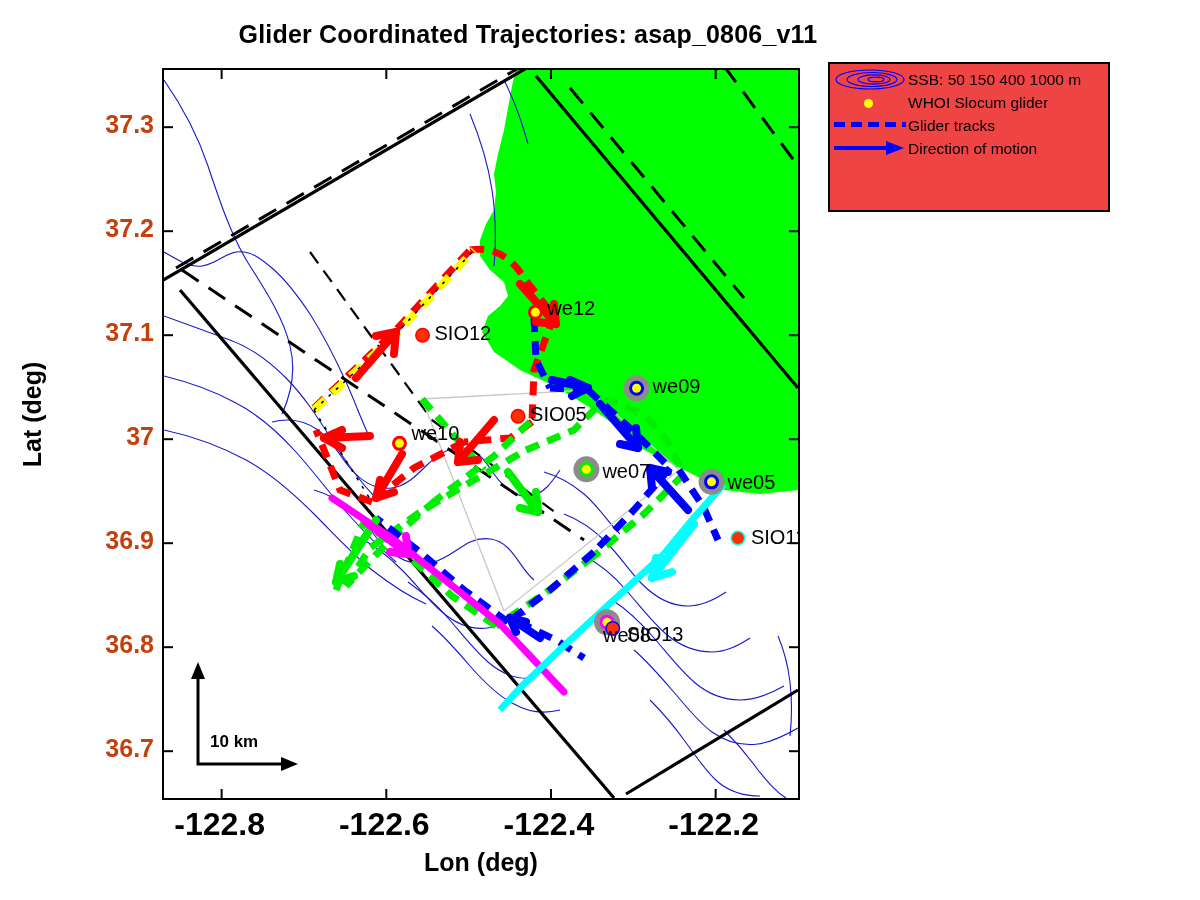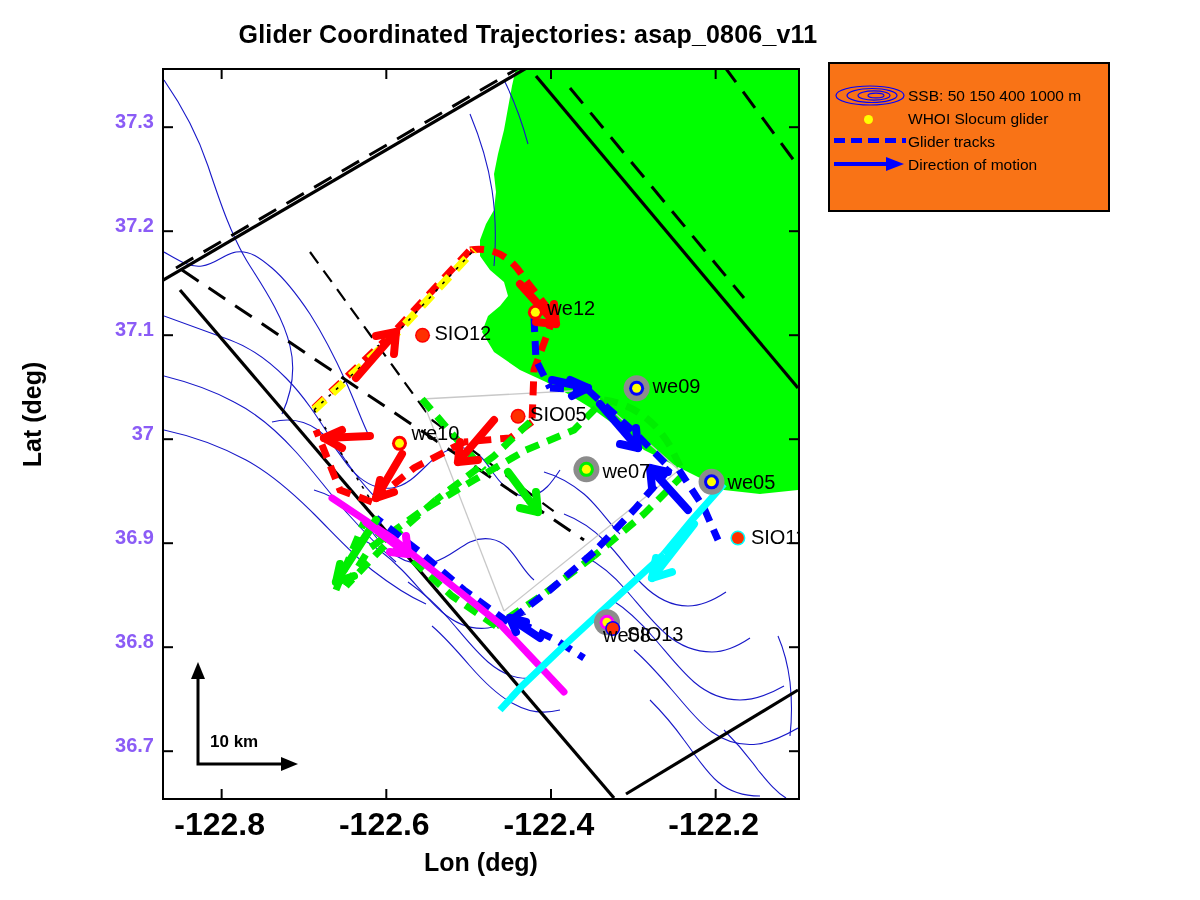--- a/index.html
+++ b/index.html
@@ -11,35 +11,35 @@
   
   #title{position:absolute;left:0;top:20px;width:960px;text-align:center;
          font-size:25px;font-weight:700;letter-spacing:.2px;color:#000;padding-left:48px;}
 
   
   #plotbox{position:absolute;left:162px;top:68px;width:638px;height:732px;
            border:2px solid #000;box-sizing:border-box;background:#fff;overflow:hidden;}
 
   
   .ytick{position:absolute;right:0;width:118px;text-align:right;
-         font-size:20px;font-weight:700;color:#8b5cf6;transform:translateY(-15px);}
+         font-size:25px;font-weight:700;color:#c2410c;transform:translateY(-15px);}
   #yticks{position:absolute;left:20px;top:68px;width:134px;height:732px;}
   #xticks{position:absolute;left:162px;top:806px;width:638px;height:40px;}
   .xtick{position:absolute;top:0;transform:translateX(-50%);
          font-size:32px;font-weight:700;color:#000;white-space:nowrap;}
 
   #ylabel{position:absolute;left:-78px;top:400px;width:220px;text-align:center;
           font-size:25px;font-weight:700;transform:rotate(-90deg);transform-origin:50% 50%;}
   #xlabel{position:absolute;left:162px;top:848px;width:638px;text-align:center;
           font-size:25px;font-weight:700;}
 
   
   #legend{position:absolute;left:828px;top:62px;width:282px;height:150px;
-          border:2px solid #000;background:#f97316;box-sizing:border-box;
-          padding:20px 0 0 0;}
+          border:2px solid #000;background:#ef4444;box-sizing:border-box;
+          padding:4px 0 0 0;}
   .leg-row{position:relative;height:23px;display:flex;align-items:center;}
   .leg-sym{width:78px;height:23px;position:relative;flex:0 0 78px;}
   .leg-txt{font-size:15.5px;color:#000;white-space:nowrap;line-height:1;}
 
   .dot-red{position:absolute;left:34px;top:8px;width:9px;height:9px;border-radius:50%;
            background:#ff3000;}
   .dot-yel{position:absolute;left:34px;top:8px;width:9px;height:9px;border-radius:50%;
            background:#ffff00;}
   .gccs-line{position:absolute;left:6px;top:11px;width:68px;height:2px;background:#9a9a9a;}
   .gccs-dot{position:absolute;left:32px;top:5px;width:14px;height:14px;border-radius:50%;

